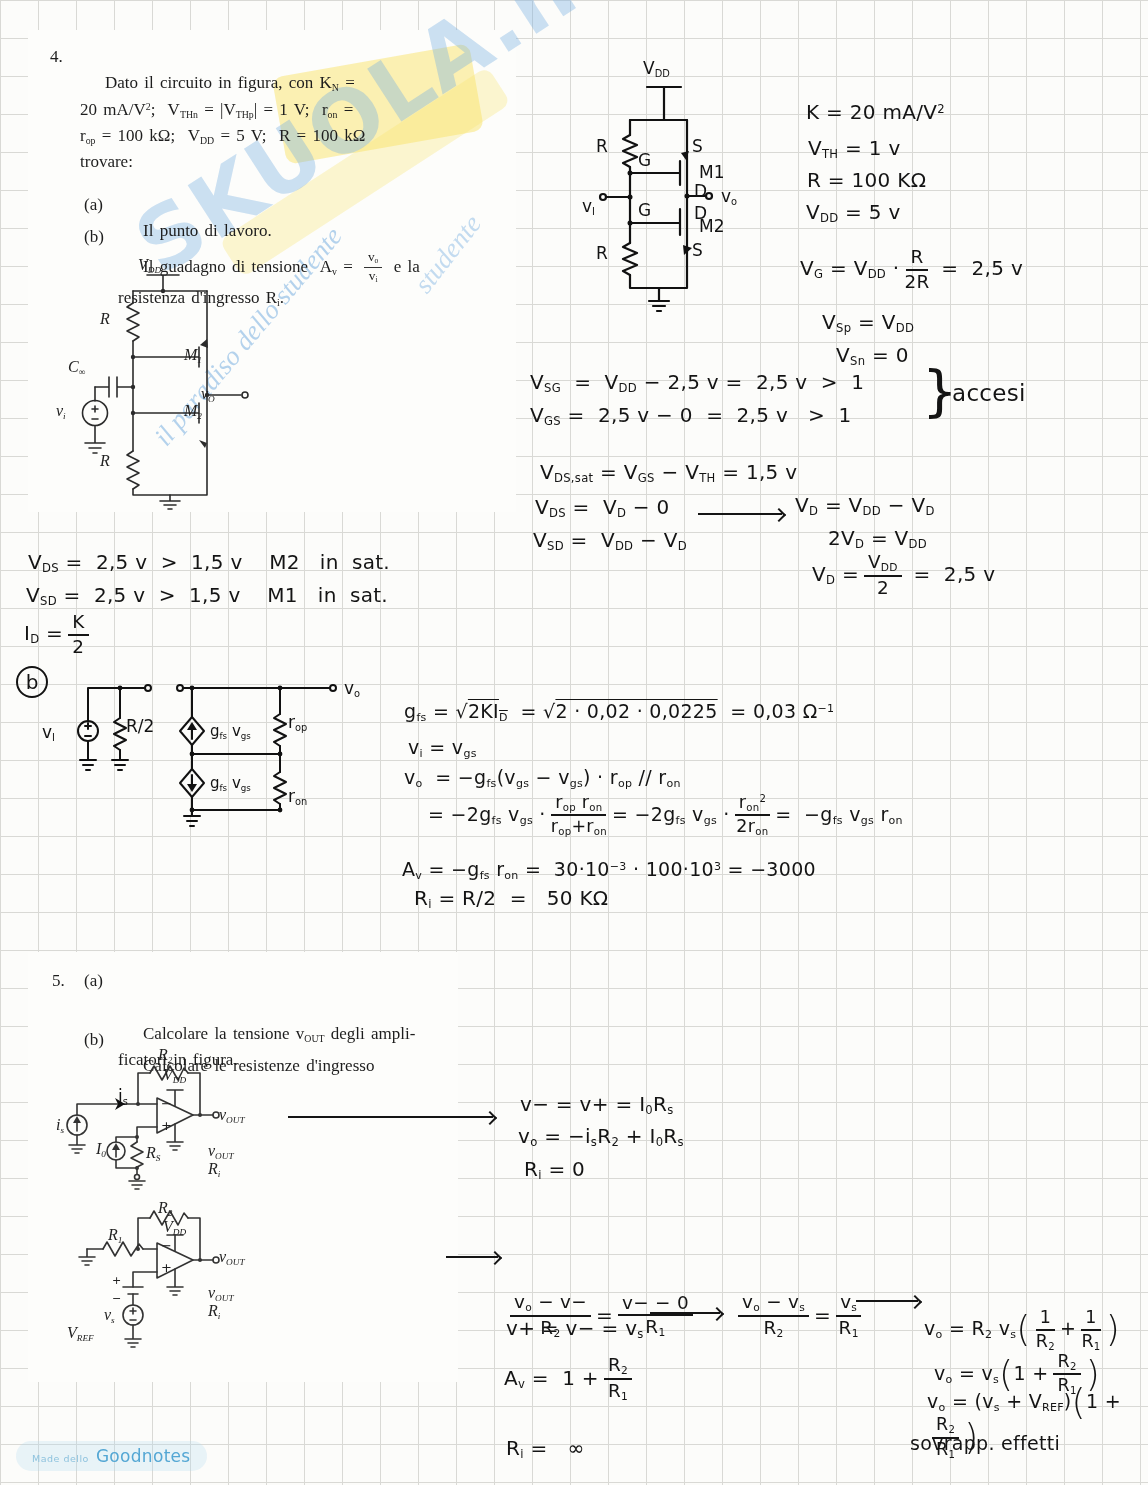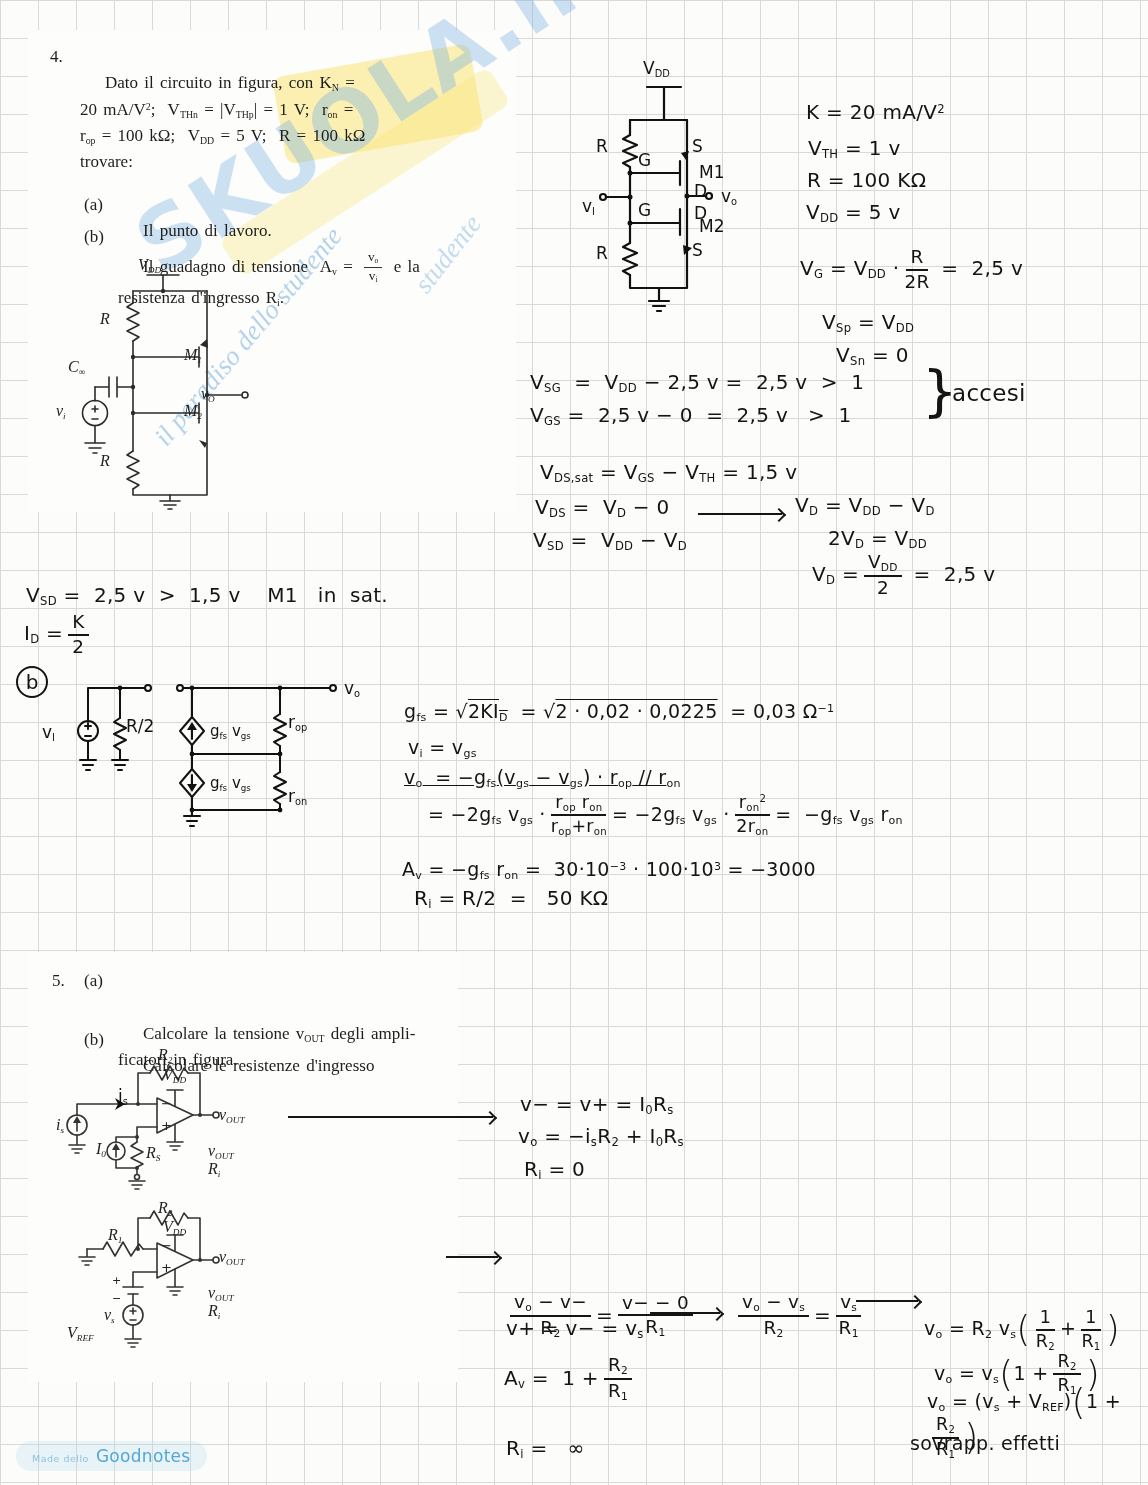--- a/index.html
+++ b/index.html
@@ -165,20 +165,21 @@
   <div class="hw" style="left:952px;top:380px;font-size:23px;text-align:center;">accesi</div>
 
   <div class="hw" style="left:540px;top:460px;">V<sub>DS,sat</sub> = V<sub>GS</sub> − V<sub>TH</sub> = 1,5 v</div>
   <div class="hw" style="left:535px;top:495px;">V<sub>DS</sub> =  V<sub>D</sub> − 0</div>
   <div class="arr" style="left:698px;top:513px;width:84px;"></div>
   <div class="hw" style="left:795px;top:493px;">V<sub>D</sub> = V<sub>DD</sub> − V<sub>D</sub></div>
   <div class="hw" style="left:533px;top:528px;">V<sub>SD</sub> =  V<sub>DD</sub> − V<sub>D</sub></div>
   <div class="hw" style="left:828px;top:526px;">2V<sub>D</sub> = V<sub>DD</sub></div>
   <div class="hw" style="left:812px;top:552px;"><span>V<sub>D</sub> =</span><span class="fr"><span class="num">V<sub>DD</sub></span><span class="den">2</span></span><span> =  2,5 v</span></div>
 
+  <div class="hw" style="left:28px;top:550px;">V<sub>DS</sub> =  2,5 v  &gt;  1,5 v    M2   in  sat.</div>
   <div class="hw" style="left:26px;top:583px;text-align:center;">V<sub>SD</sub> =  2,5 v  &gt;  1,5 v    M1   in  sat.</div>
   <div class="hw" style="left:24px;top:612px;"><span>I<sub>D</sub> =</span><span class="fr"><span class="num">K</span><span class="den">2</span></span></div>
 
   <span class="bcircle" style="left:16px;top:666px;">b</span>
   <svg style="left:30px;top:668px;" width="330" height="165" viewBox="0 0 330 165">
     <g stroke="#111" stroke-width="2" fill="none" stroke-linecap="round" stroke-linejoin="round">
       <path d="M58 53 V20 M58 20 H114"></path>
         <circle cx="118" cy="20" r="3" fill="#fcfcfa"></circle>
       <path d="M90 20 V50"></path>
         <polyline points="90,50 84,54 96,60 84,66 96,72 84,78 90,82"></polyline>
@@ -217,21 +218,21 @@
   <span class="hwl" style="left:42px;top:722px;">v<sub>I</sub></span>
   <span class="hwl" style="left:126px;top:716px;">R/2</span>
   <span class="hwl" style="left:210px;top:722px;font-size:15px;">g<sub>fs</sub> v<sub>gs</sub></span>
   <span class="hwl" style="left:210px;top:774px;font-size:15px;">g<sub>fs</sub> v<sub>gs</sub></span>
   <span class="hwl" style="left:288px;top:712px;">r<sub>op</sub></span>
   <span class="hwl" style="left:288px;top:786px;">r<sub>on</sub></span>
   <span class="hwl" style="left:344px;top:678px;">v<sub>o</sub></span>
 
   <div class="hw s19" style="left:404px;top:670px;">g<sub>fs</sub> = √<span class="ov">2KI<sub>D</sub></span>  = √<span class="ov">2 · 0,02 · 0,0225</span>  = 0,03 Ω<sup>−1</sup></div>
   <div class="hw s19" style="left:408px;top:706px;">v<sub>i</sub> = v<sub>gs</sub></div>
-  <div class="hw s19" style="left:404px;top:736px;text-decoration:underline;">v<sub>o</sub>  = −g<sub>fs</sub>(v<sub>gs</sub> − v<sub>gs</sub>) · r<sub>op</sub> // r<sub>on</sub></div>
+  <div class="hw s19" style="left:404px;top:736px;">v<sub>o</sub>  = −g<sub>fs</sub>(v<sub>gs</sub> − v<sub>gs</sub>) · r<sub>op</sub> // r<sub>on</sub></div>
   <div class="hw s19" style="left:428px;top:763px;"><span>= −2g<sub>fs</sub> v<sub>gs</sub> ·</span><span class="fr"><span class="num">r<sub>op</sub> r<sub>on</sub></span><span class="den">r<sub>op</sub>+r<sub>on</sub></span></span><span>= −2g<sub>fs</sub> v<sub>gs</sub> ·</span><span class="fr"><span class="num">r<sub>on</sub><sup>2</sup></span><span class="den">2r<sub>on</sub></span></span><span>=  −g<sub>fs</sub> v<sub>gs</sub> r<sub>on</sub></span></div>
   <div class="hw s19" style="left:402px;top:828px;">A<sub>v</sub> = −g<sub>fs</sub> r<sub>on</sub> =  30·10<sup>−3</sup> · 100·10<sup>3</sup> = −3000</div>
   <div class="hw" style="left:414px;top:886px;">R<sub>i</sub> = R/2  =   50 KΩ</div>
 
   <div class="pr" style="left:118px;top:968px;">
     <span class="pnum" style="left:-66px;">5.</span>
     <span class="pmk">(a)</span><span>Calcolare la tensione v<sub>OUT</sub> degli ampli-<br>ficatori in figura.</span>
   </div>
   <div class="pr" style="left:118px;top:1027px;">
     <span class="pmk">(b)</span><span>Calcolare le resistenze d'ingresso</span>

